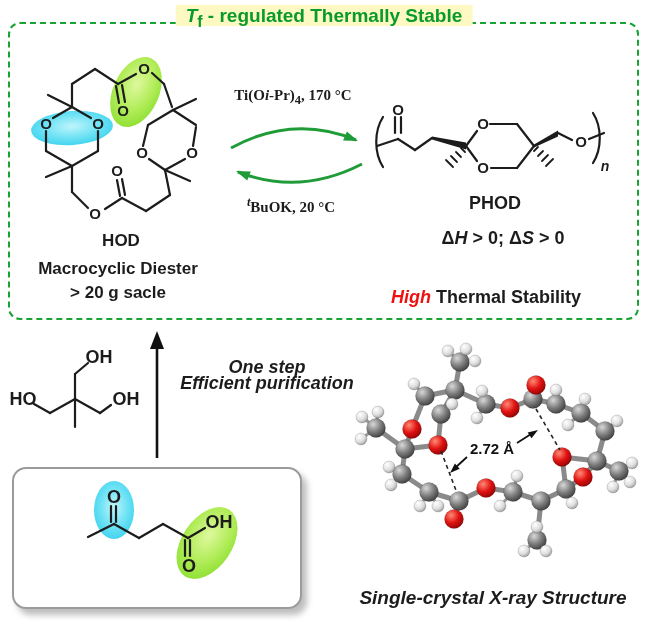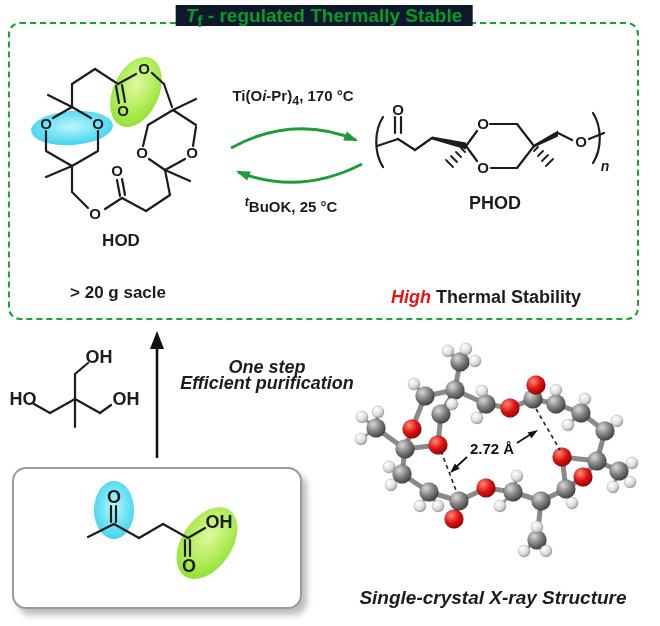--- a/index.html
+++ b/index.html
@@ -8,22 +8,22 @@
   .abs{position:absolute;}
   .ctr{transform:translateX(-50%);white-space:nowrap;}
   .b{font-weight:bold;}
   .i{font-style:italic;}
   .green{color:#089b2b;}
   .red{color:#ee1111;}
   #dashed-box{left:8px;top:22px;width:627px;height:294px;border:2.5px dashed #18a333;border-radius:12px;}
   #feed-box{left:12px;top:467px;width:286px;height:138px;background:#fff;border:2.5px solid #9b9b9b;
             border-radius:14px;box-shadow:5px 6px 6px #bdbdbd;}
   #title{left:324px;top:4px;text-align:center;font-size:19px;line-height:24px;}
-  #title .mask{background:#0f172a;padding:0 10px;}
-  .cond{font-size:15px;}
+  #title .mask{background:#fef9c3;padding:0 10px;}
+  .cond{font-size:15px;font-family:Liberation Serif, serif;}
   .lbl17{font-size:17px;line-height:23px;text-align:left;}
   .lbl18{font-size:18px;line-height:24px;}
   svg text{font-family:"Liberation Sans",sans-serif;}
   .atm{font-size:15px;font-weight:600;fill:#1c1c1c;text-anchor:middle;}
   .atmL{font-size:18px;font-weight:600;fill:#1c1c1c;text-anchor:middle;}
   .nsub{font-size:14px;font-weight:600;font-style:italic;fill:#1c1c1c;text-anchor:middle;}
   .dist{font-size:15px;font-weight:bold;fill:#111;text-anchor:middle;}
 </style>
 </head>
 <body>
@@ -316,27 +316,29 @@
       <text class="dist" x="492" y="454">2.72 Å</text>
     </g>
   </svg>
 
   <div id="title" class="abs ctr b green">
     <div><span class="mask"><span class="i">T</span><sub>f</sub><span> - regulated Thermally Stable</span></span></div>
   </div>
 
   <div class="abs ctr b cond" style="left:293px;top:87px"><span>Ti(O</span><span class="i">i</span><span>-Pr)</span><sub>4</sub><span>, 170 °C</span></div>
 
-  <div class="abs ctr b cond" style="left:291px;top:195px"><sup class="i">t</sup><span>BuOK, 25 °C</span></div>
+  <div class="abs ctr b cond" style="left:291px;top:195px"><sup class="i">t</sup><span>BuOK, 20 °C</span></div>
 
   <div class="abs ctr b lbl17" style="left:121px;top:229px">HOD</div>
+  <div class="abs ctr b lbl17" style="left:118px;top:257px">Macrocyclic Diester</div>
   <div class="abs ctr b lbl17" style="left:118px;top:281px">&gt; 20 g sacle</div>
 
   <div class="abs ctr b" style="left:495px;top:193px;font-size:18px">PHOD</div>
 
+  <div class="abs ctr b lbl18" style="left:503px;top:226px"><span>Δ</span><span class="i">H</span><span> &gt; 0; </span><span>Δ</span><span class="i">S</span><span> &gt; 0</span></div>
 
   <div class="abs b lbl18" style="left:391px;top:285px"><span class="i red">High</span><span> Thermal Stability</span></div>
 
   <div class="abs ctr b i lbl18" style="left:267px;top:355px">One step</div>
   <div class="abs ctr b i lbl18" style="left:267px;top:371px">Efficient purification</div>
 
 
   <div class="abs ctr b i" style="left:493px;top:587px;font-size:19px">Single-crystal X-ray Structure</div>
 </div>
 

